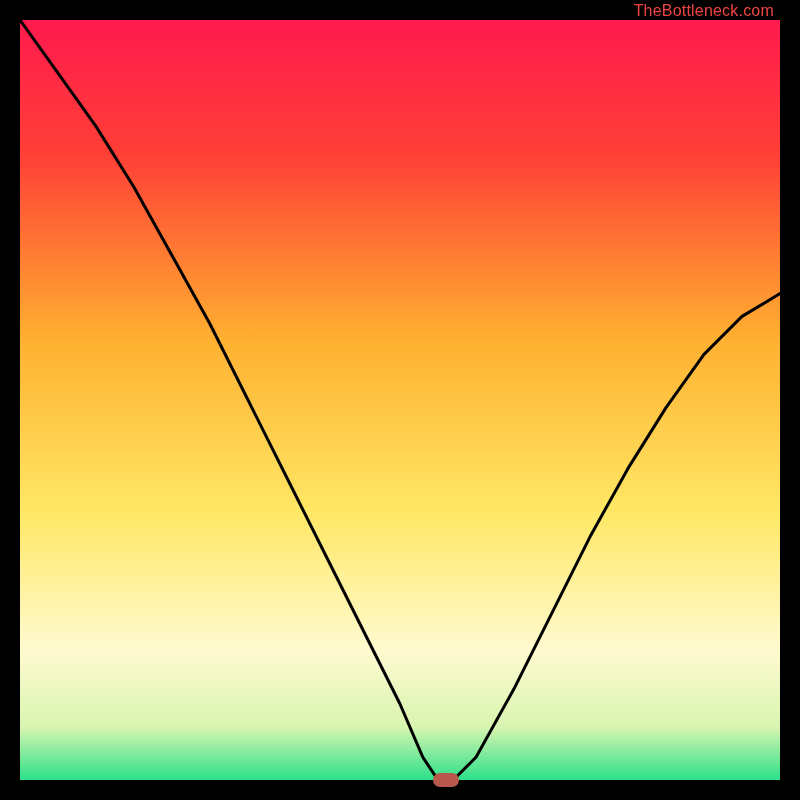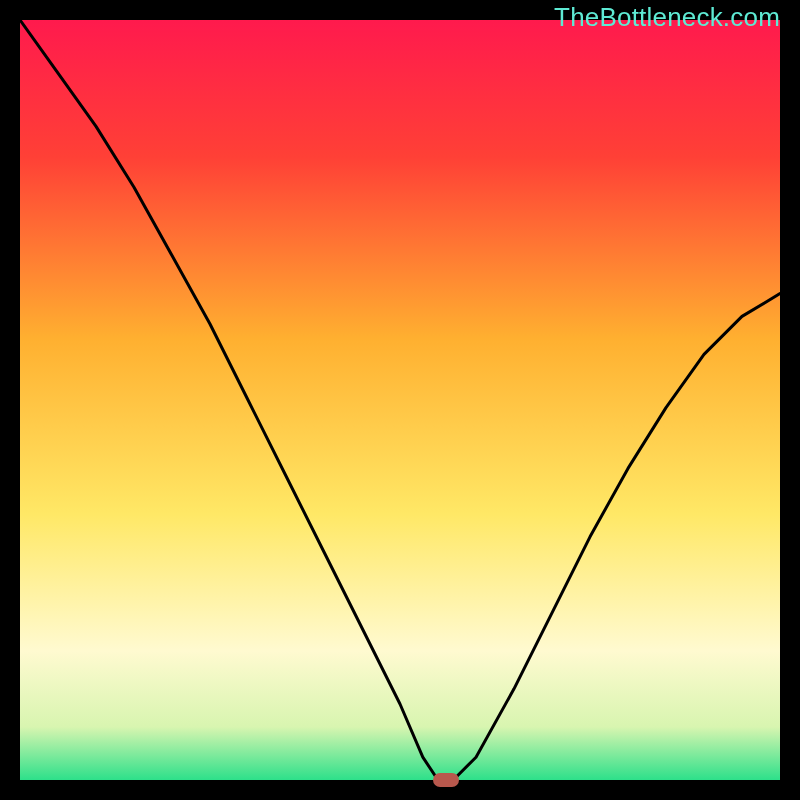--- a/index.html
+++ b/index.html
@@ -13,23 +13,23 @@
   }
   .frame {
     width: 800px;
     height: 800px;
     position: relative;
     background: #000000;
   }
   .watermark {
     position: absolute;
     top: 2px;
-    right: 20px;
-    color: #5eead4;
-    font-size: 26px;
+    right: 26px;
+    color: #ef4444;
+    font-size: 16px;
     font-weight: 500;
     letter-spacing: 0.2px;
     z-index: 10;
   }
   .plot {
     position: absolute;
     left: 20px;
     top: 20px;
     width: 760px;
     height: 760px;

